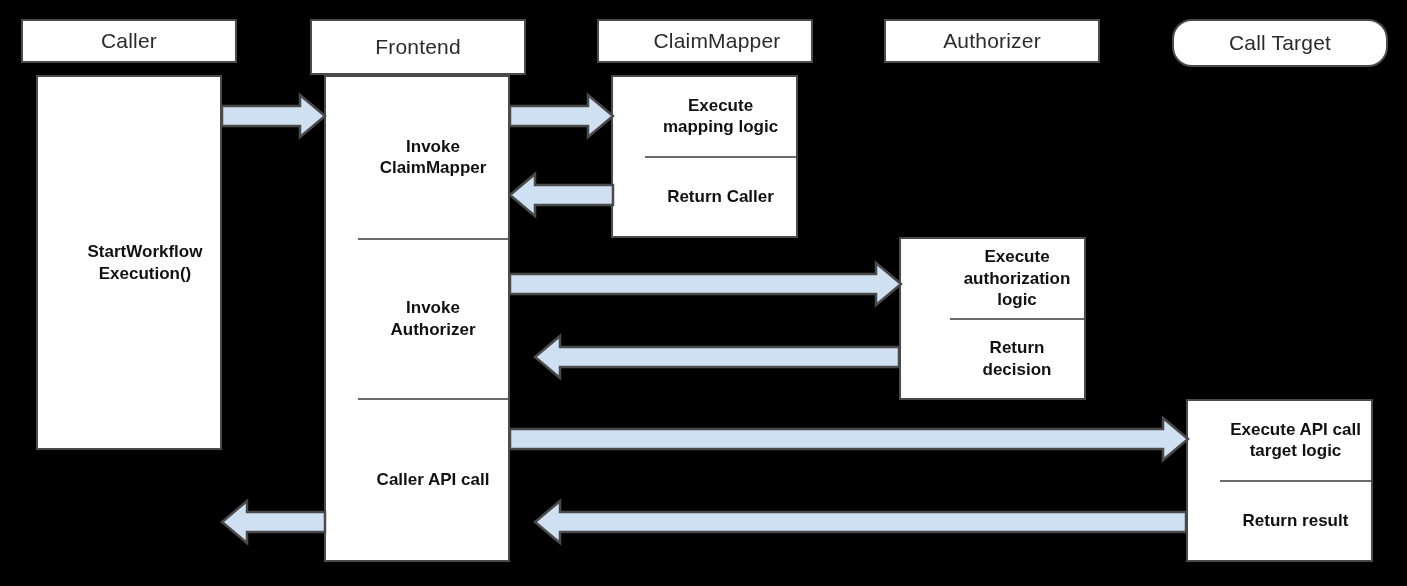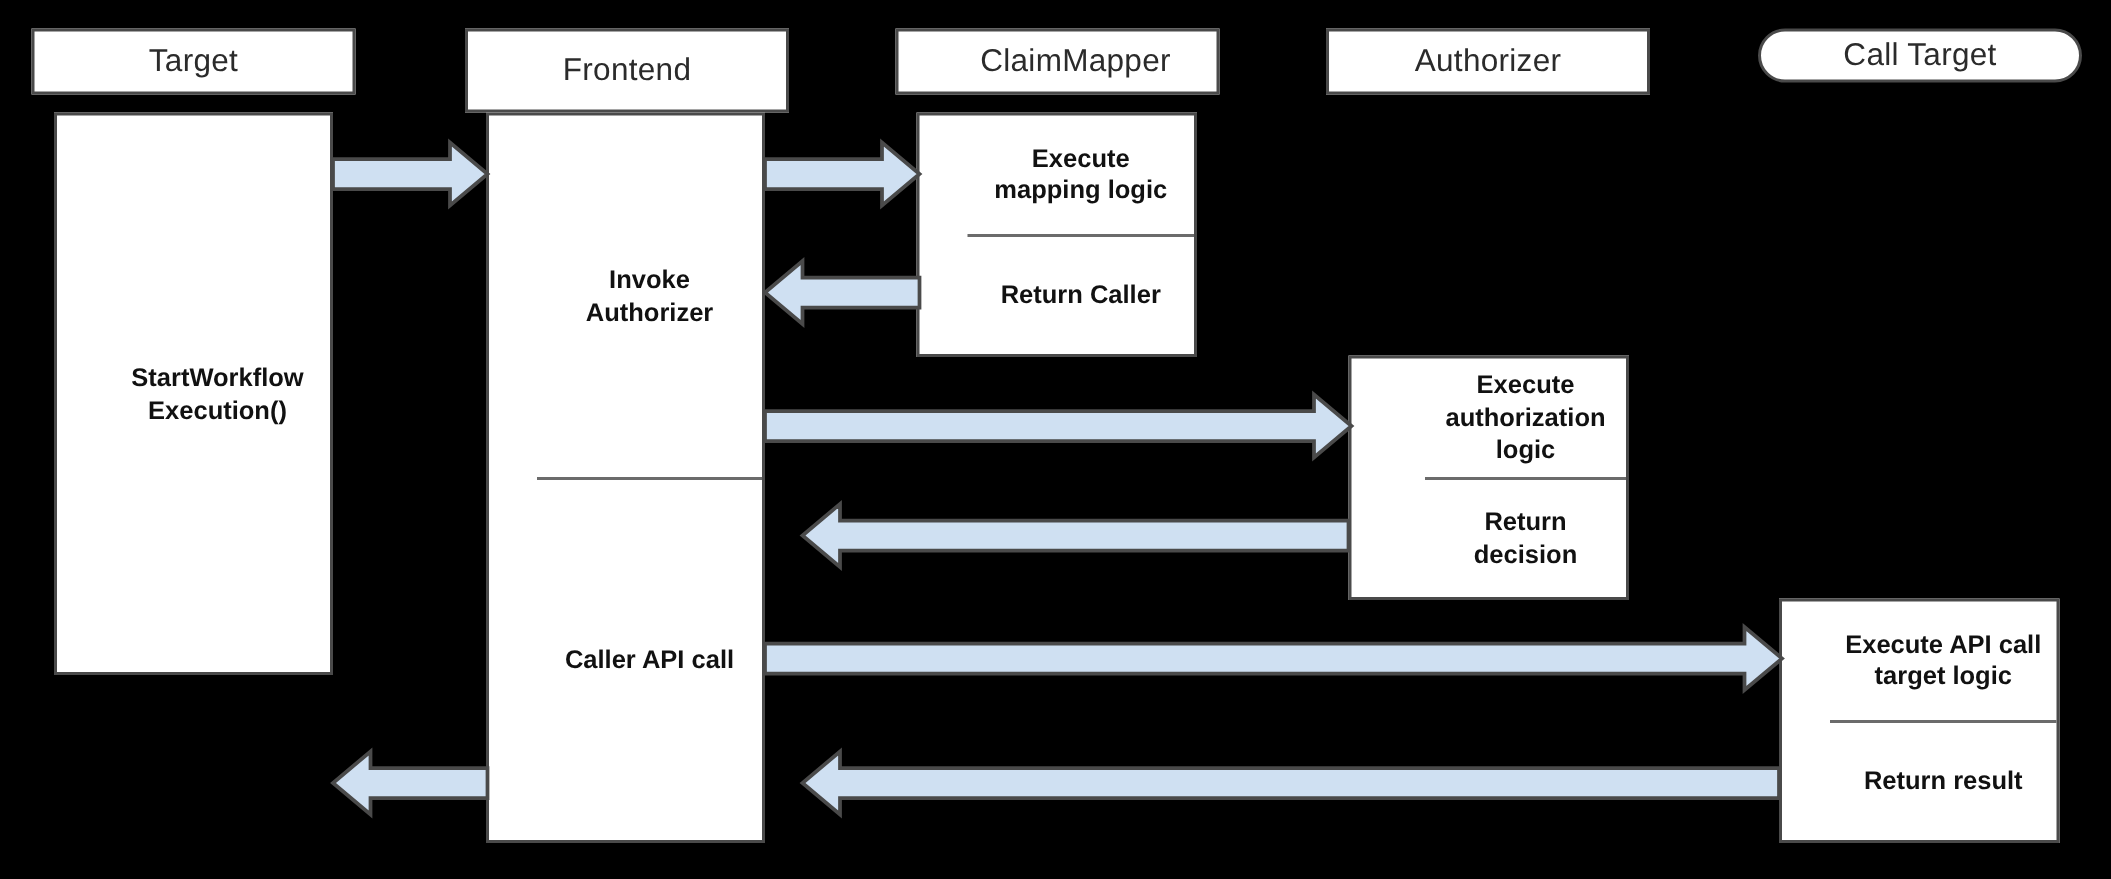--- a/index.html
+++ b/index.html
@@ -72,44 +72,45 @@
     stroke-width: 2.5;
     stroke-linejoin: miter;
   }
 </style>
 </head>
 <body>
 
 <div id="canvas">
 
   <div class="participant-head" style="left:21px; top:19px; width:216px; height:44px;">
-    <span>Target</span>
+    <span>Caller</span>
   </div>
 
   <div class="participant-head" style="left:310px; top:19px; width:216px; height:56px;">
     <span>Frontend</span>
   </div>
 
   <div class="participant-head" style="left:597px; top:19px; width:216px; height:44px;padding-left:24px;">
     <span>ClaimMapper</span>
   </div>
 
   <div class="participant-head" style="left:884px; top:19px; width:216px; height:44px;">
     <span>Authorizer</span>
   </div>
 
-  <div class="participant-head" style="left:1172px; top:19px; width:216px; height:36px;border-radius:20px;">
+  <div class="participant-head" style="left:1172px; top:19px; width:216px; height:48px;border-radius:20px;">
     <span>Call Target</span>
   </div>
 
   <div class="activation" style="left:36px; top:75px; width:186px; height:375px;">
     <div class="act-seg">StartWorkflow Execution()</div>
   </div>
 
   <div class="activation" style="left:324px; top:75px; width:186px; height:487px;">
+    <div class="act-seg" style="height:162px;">Invoke ClaimMapper</div>
     <div class="act-seg" style="height:162px;">Invoke Authorizer</div>
     <div class="act-seg" style="height:163px;">Caller API call</div>
   </div>
 
   <div class="activation" style="left:611px; top:75px; width:187px; height:163px;">
     <div class="act-seg" style="height:81px;">Execute mapping logic</div>
     <div class="act-seg" style="height:82px;">Return Caller</div>
   </div>
 
   <div class="activation" style="left:899px; top:237px; width:187px; height:163px;padding-left:17px;">

